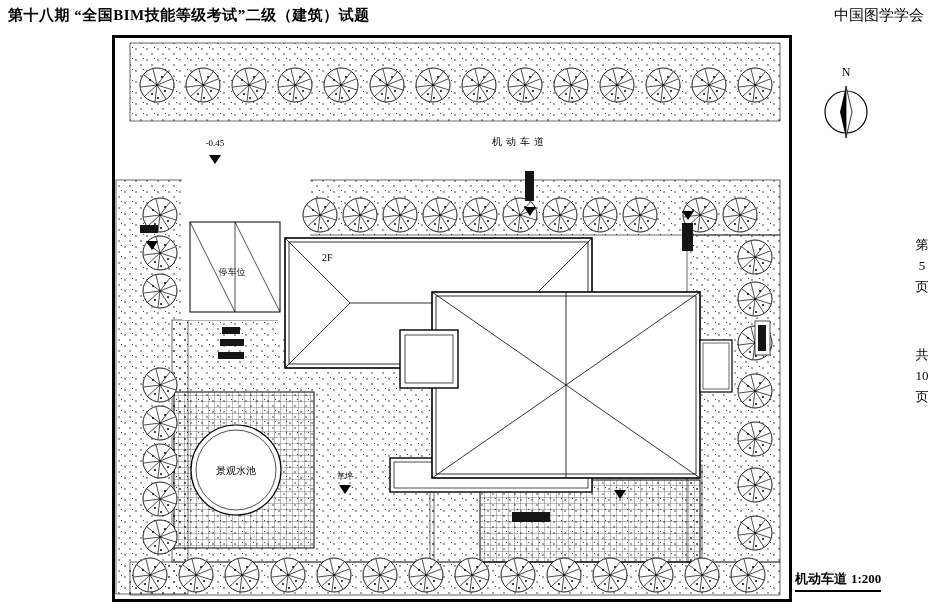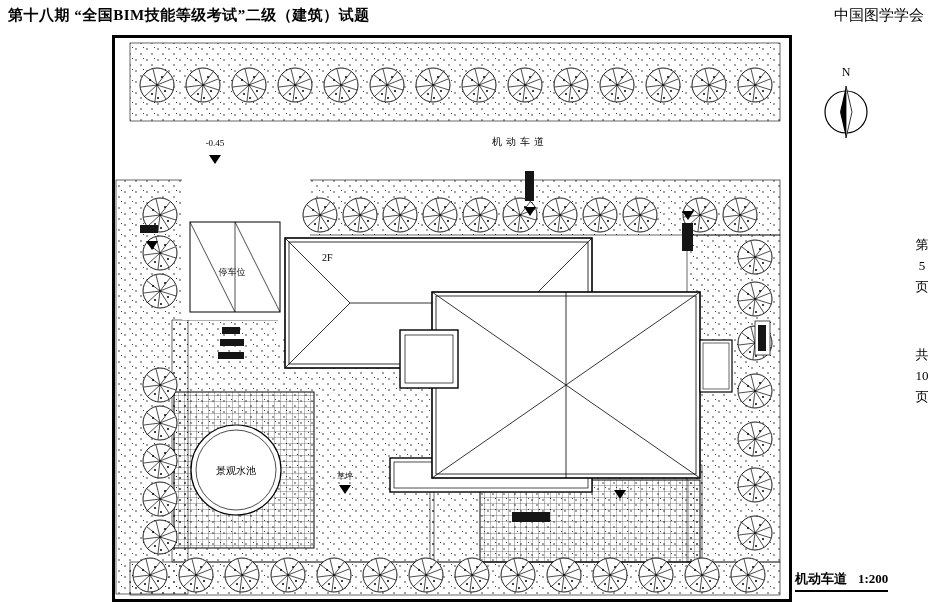--- a/index.html
+++ b/index.html
@@ -15,21 +15,21 @@
   .pagination{
     position:absolute;right:2px;width:16px;display:flex;flex-direction:column;
     align-items:center;gap:7px;font-size:13px;line-height:14px;
   }
   .pag-cur{top:238px;}
   .pag-tot{top:348px;}
   .caption{
     position:absolute;left:795px;top:570px;font-size:13px;font-weight:700;
     border-bottom:2px solid #000;padding-bottom:2px;white-space:nowrap;
   }
-  .caption .scale{margin-left:11px;}
+  .caption .scale{margin-left:4px;}
   svg text{font-family:"Liberation Serif","DejaVu Serif",serif;fill:#000;}
   .stip{fill:url(#stipple);stroke:#000;stroke-width:.6;}
   .gridp{fill:url(#gridp);stroke:#000;stroke-width:1;}
   .road{fill:#fff;stroke:none;}
   .smudge{fill:#151515;}
 </style>
 </head>
 <body>
 
 <div class="title">第十八期 “全国BIM技能等级考试”二级（建筑）试题</div>

